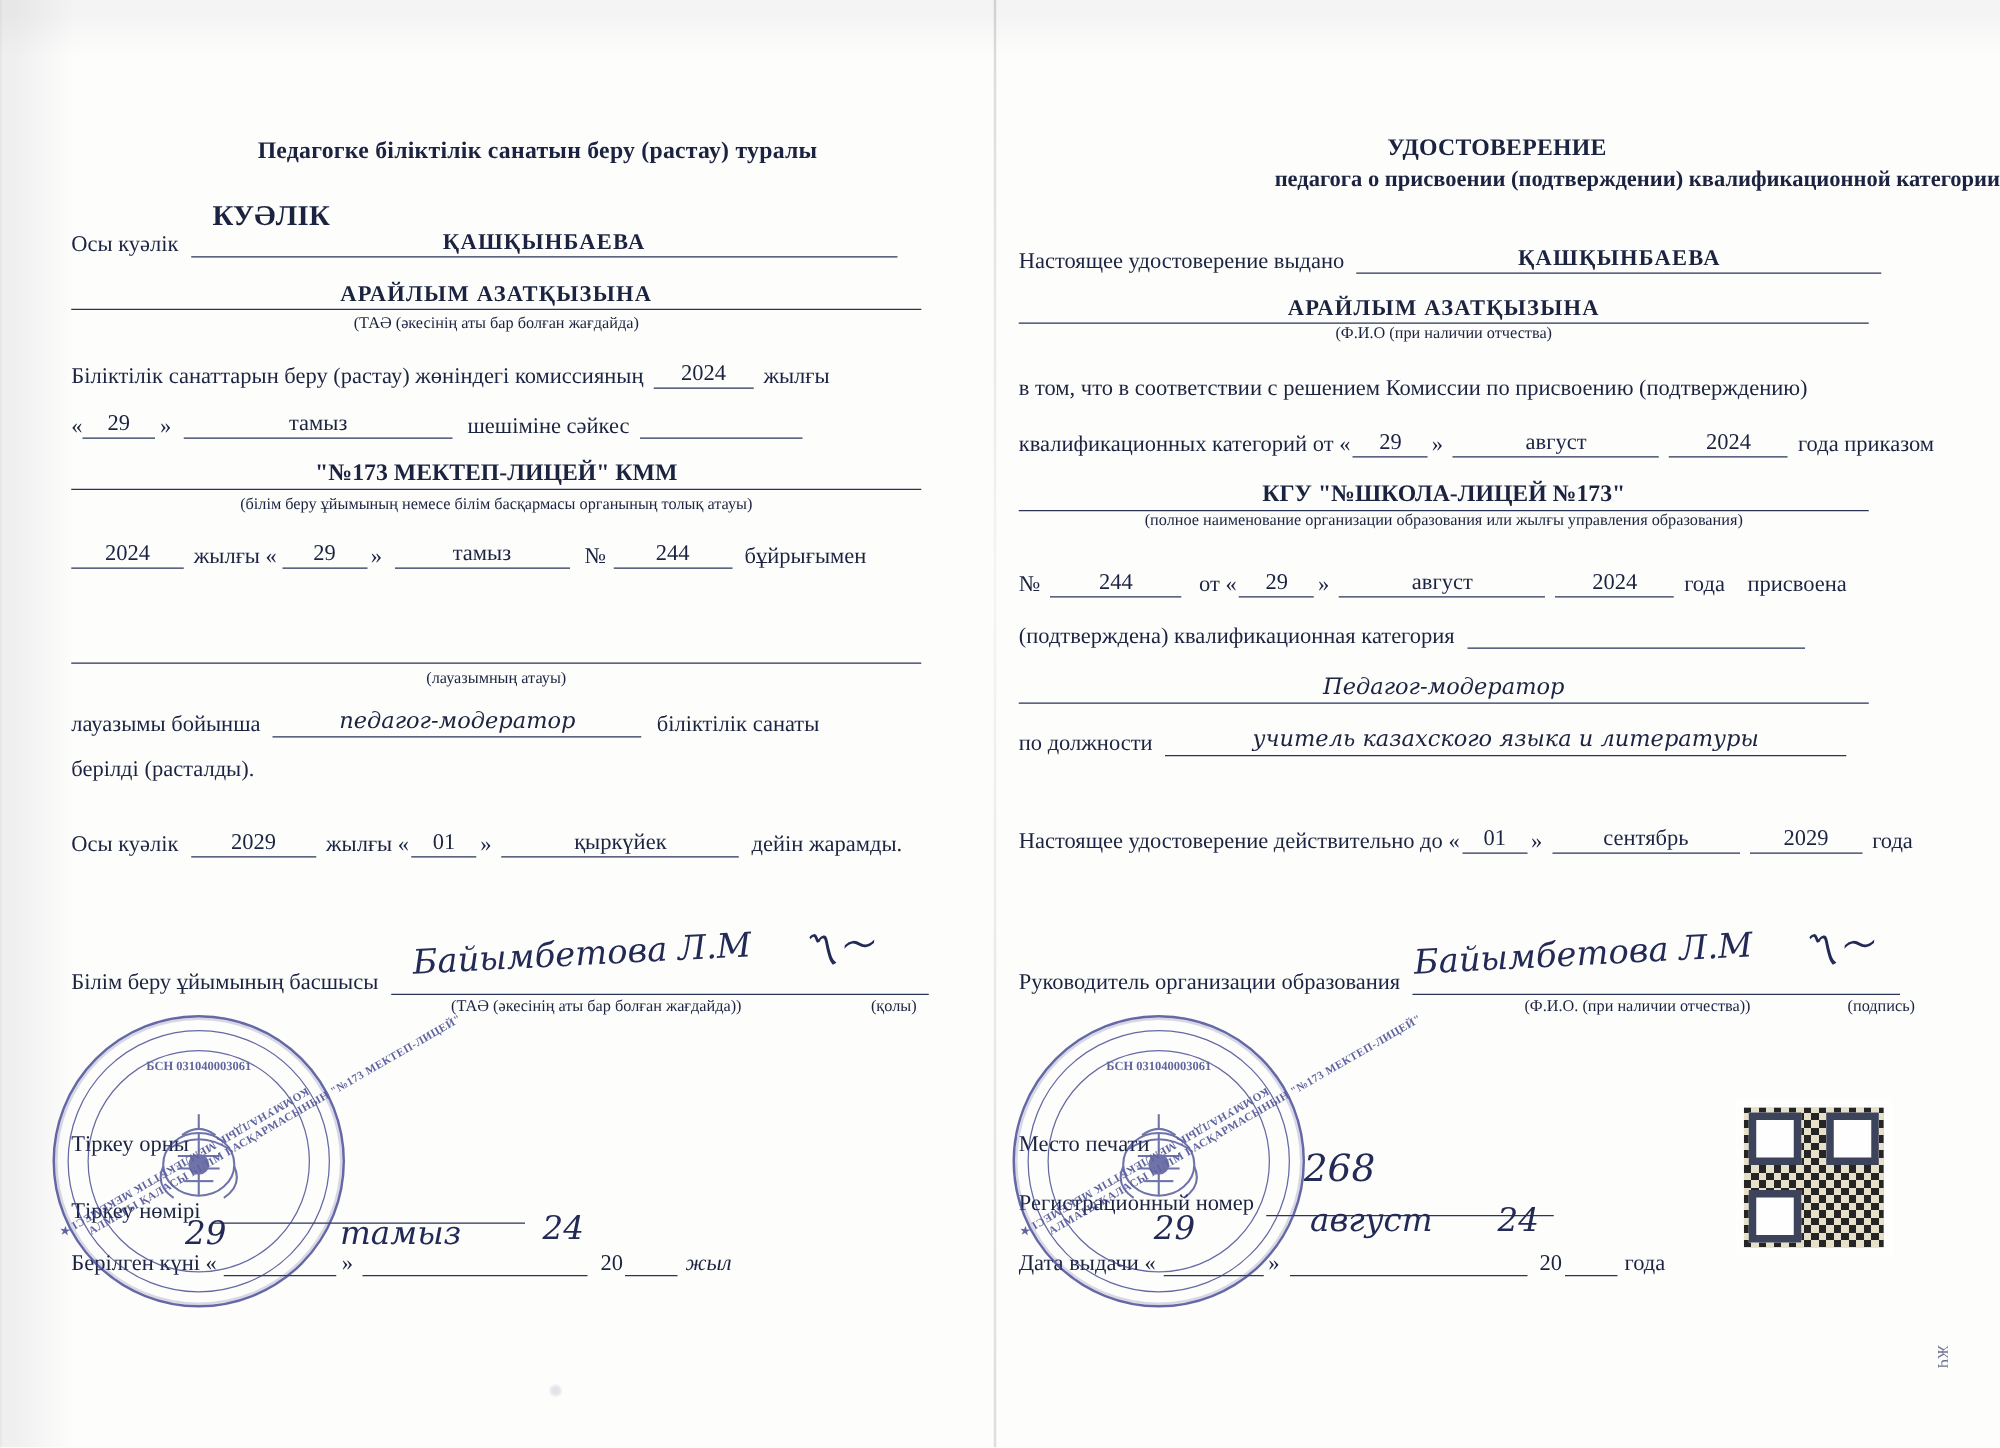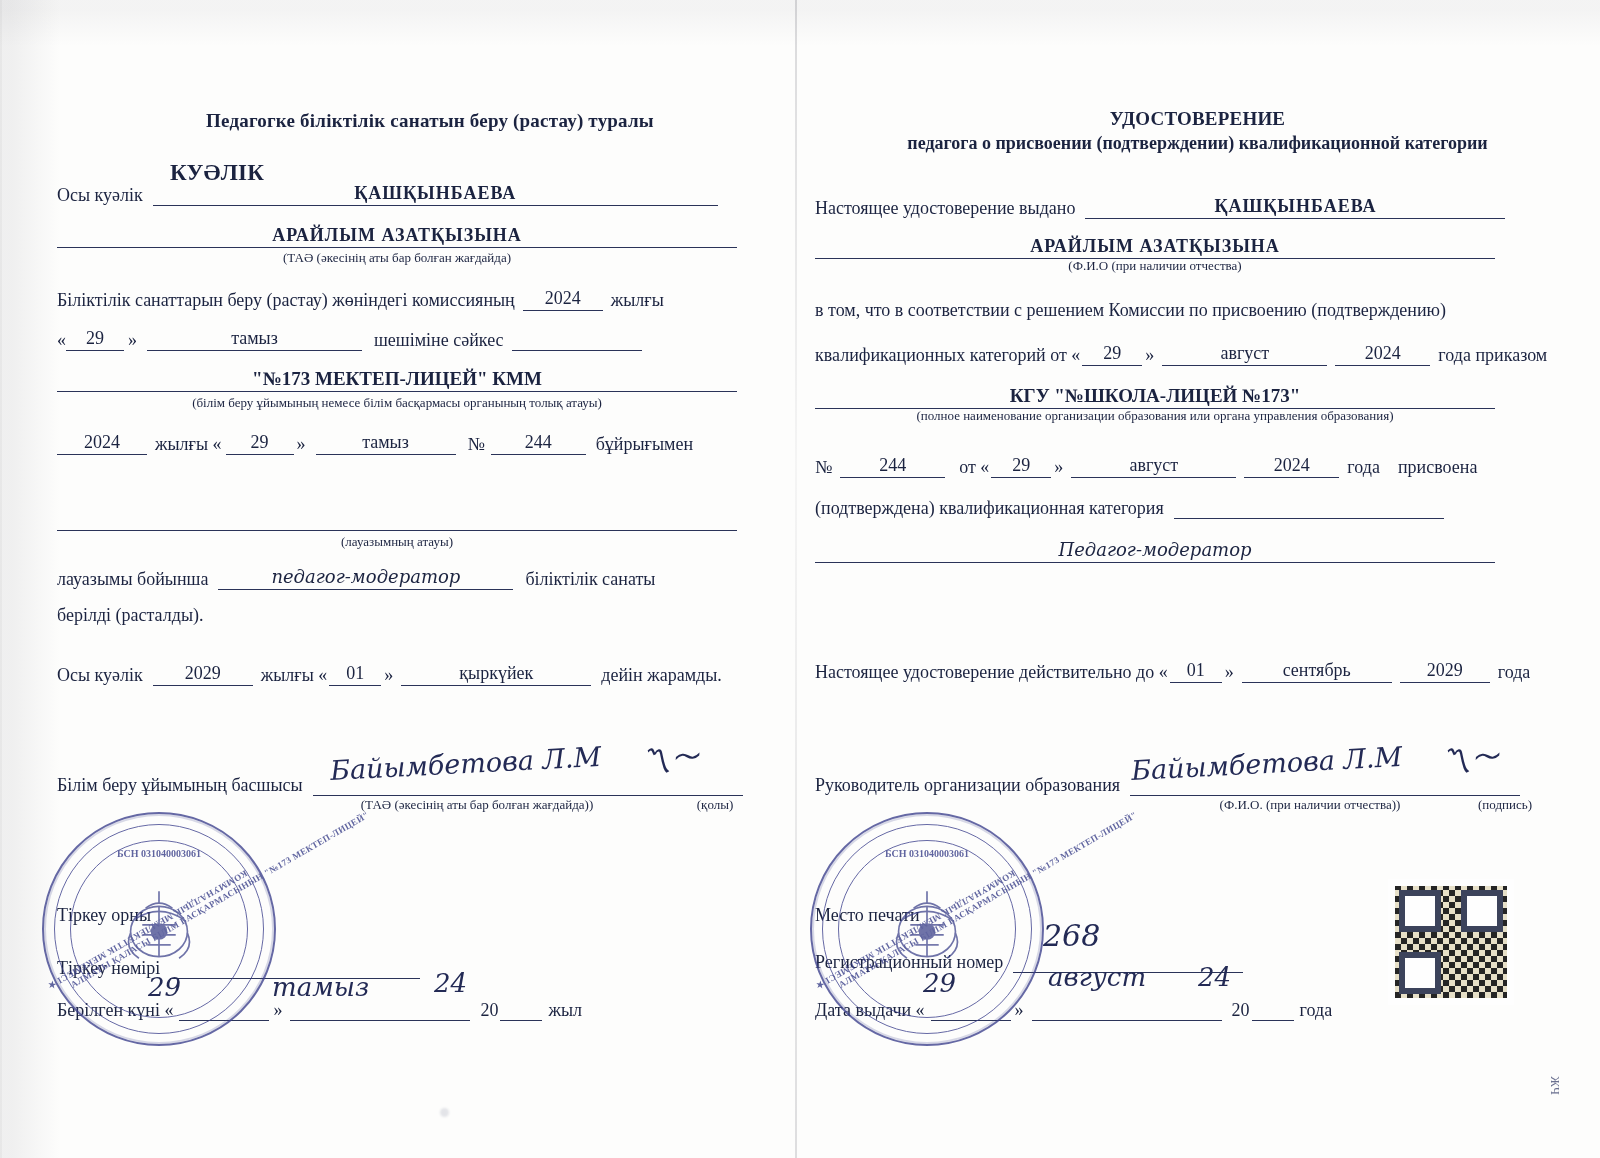--- a/index.html
+++ b/index.html
@@ -32,21 +32,21 @@
   .left{left:0;width:795px;}
   .right{left:795px;width:805px;}
 
   .ttl{
     font-weight:bold;
     text-align:center;
     letter-spacing:.2px;
   }
   .ttl-l1{font-size:19px;}
   .ttl-l2{font-size:23px;margin-top:25px;}
-  .sub{font-size:18px;text-align:center;font-weight:bold;}
+  .sub{font-size:18px;text-align:right;font-weight:bold;}
 
   .row{position:absolute;display:flex;align-items:flex-end;white-space:nowrap;}
   .lbl{font-size:18px;}
   .line{
     border-bottom:1.2px solid #2a3358;
     display:inline-block;
     text-align:center;
     font-size:18px;
     line-height:1.15;
     padding-bottom:1px;
@@ -242,21 +242,21 @@
       <span class="lbl">Тіркеу нөмірі</span>
       <span class="lineplain" style="width:250px;margin-left:10px;"></span>
     </div>
     <div class="row" style="left:57px;top:1000px;">
       <span class="lbl">Берілген күні «</span>
       <span class="lineplain" style="width:90px;margin-left:6px;"></span>
       <span class="lbl" style="margin-left:4px;">»</span>
       <span class="lineplain" style="width:180px;margin-left:8px;"></span>
       <span class="lbl" style="margin-left:10px;">20</span>
       <span class="lineplain" style="width:42px;margin-left:2px;"></span>
-      <span class="lbl" style="margin-left:6px;">жыл</span>
+      <span class="lbl" style="margin-left:6px;font-style:italic;">жыл</span>
     </div>
 
     <div class="handdate" style="position:absolute;left:148px;top:972px;">29</div>
     <div class="handdate" style="position:absolute;left:272px;top:972px;">тамыз</div>
     <div class="handdate" style="position:absolute;left:434px;top:968px;">24</div>
 
     <div class="seal" style="left:42px;top:812px;width:230px;height:230px;">
       <div class="ring"></div>
       <div class="ring2"></div>
       <div class="seal-text">
@@ -312,21 +312,21 @@
       <span class="line" style="width:60px;margin-left:2px;">29</span>
       <span class="lbl" style="margin-left:3px;">»</span>
       <span class="line" style="width:165px;margin-left:8px;">август</span>
       <span class="line" style="width:95px;margin-left:8px;">2024</span>
       <span class="lbl" style="margin-left:8px;">года приказом</span>
     </div>
 
     <div class="row" style="left:20px;top:385px;">
       <span class="line bold" style="width:680px;font-size:19px;">КГУ "№ШКОЛА-ЛИЦЕЙ №173"</span>
     </div>
-    <div class="note" style="position:absolute;left:20px;top:408px;width:680px;">(полное наименование организации образования или органа управления образования)</div>
+    <div class="note" style="position:absolute;left:20px;top:408px;width:680px;">(полное наименование организации образования или жылғы управления образования)</div>
 
     <div class="row" style="left:20px;top:455px;">
       <span class="lbl">№</span>
       <span class="line" style="width:105px;margin-left:8px;">244</span>
       <span class="lbl" style="margin-left:14px;">от  «</span>
       <span class="line" style="width:60px;margin-left:2px;">29</span>
       <span class="lbl" style="margin-left:3px;">»</span>
       <span class="line" style="width:165px;margin-left:8px;">август</span>
       <span class="line" style="width:95px;margin-left:8px;">2024</span>
       <span class="lbl" style="margin-left:8px;">года</span>
@@ -335,20 +335,24 @@
 
     <div class="row" style="left:20px;top:498px;">
       <span class="lbl">(подтверждена)   квалификационная   категория</span>
       <span class="lineplain" style="width:270px;margin-left:10px;"></span>
     </div>
 
     <div class="row" style="left:20px;top:540px;">
       <span class="line hand" style="width:680px;">Педагог-модератор</span>
     </div>
 
+    <div class="row" style="left:20px;top:582px;">
+      <span class="lbl">по должности</span>
+      <span class="line hand" style="width:545px;margin-left:10px;">учитель казахского языка и литературы</span>
+    </div>
 
     <div class="row" style="left:20px;top:660px;">
       <span class="lbl">Настоящее удостоверение действительно до «</span>
       <span class="line" style="width:52px;margin-left:2px;">01</span>
       <span class="lbl" style="margin-left:3px;">»</span>
       <span class="line" style="width:150px;margin-left:8px;">сентябрь</span>
       <span class="line" style="width:90px;margin-left:8px;">2029</span>
       <span class="lbl" style="margin-left:8px;">года</span>
     </div>
 

